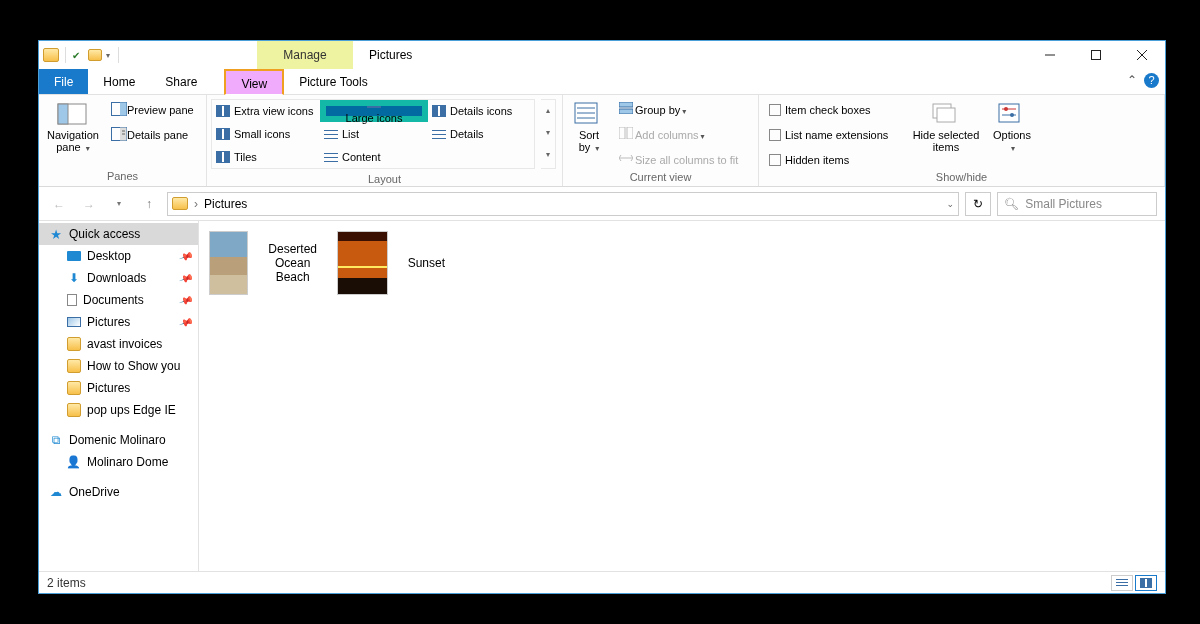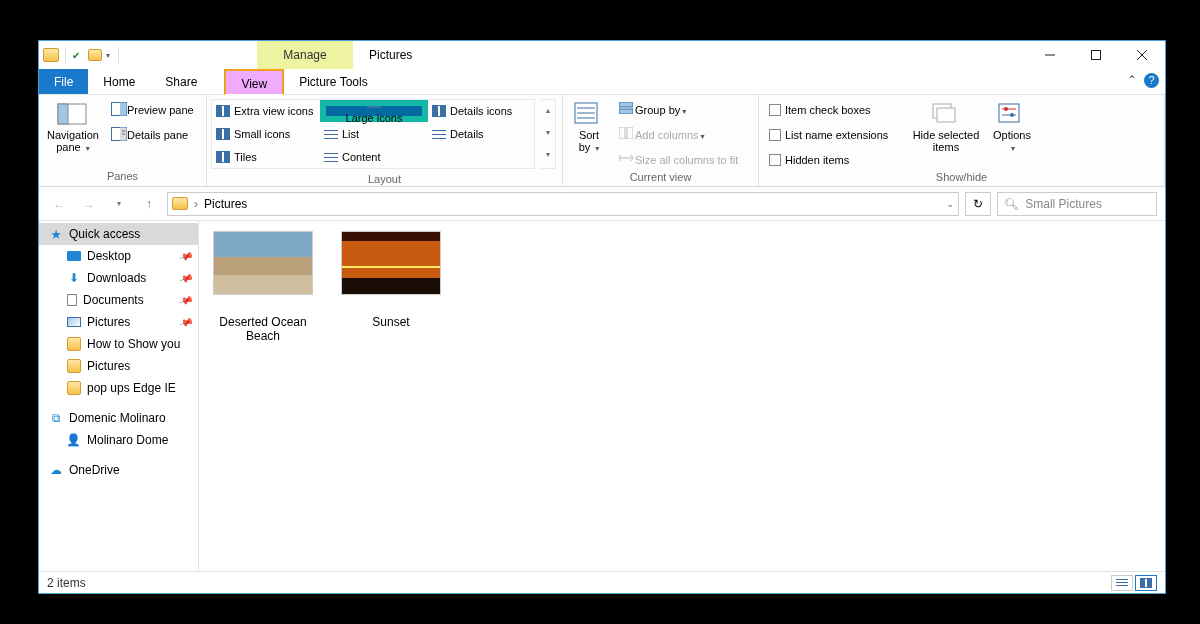--- a/index.html
+++ b/index.html
@@ -87,21 +87,21 @@
   
   .body { flex: 1; display: flex; overflow: hidden; }
   .sidebar { width: 160px; border-right: 1px solid #e2e2e2; overflow-y: auto; background: #fff; font-size: 12px; }
   .sidebar-inner { padding: 2px 0; }
   .tree-item { display: flex; align-items: center; height: 22px; padding-left: 10px; gap: 6px; cursor: pointer; white-space: nowrap; overflow: hidden; }
   .tree-item.selected { background: #d9d9d9; }
   .tree-item.sub { padding-left: 28px; }
   .pin { color: #888; margin-left: auto; margin-right: 6px; font-size: 10px; transform: rotate(25deg); }
   .tree-ic { width: 14px; height: 14px; display: inline-flex; align-items: center; justify-content: center; }
   .content { flex: 1; position: relative; padding: 10px; display: flex; gap: 20px; align-items: flex-start; }
-  .thumb { width: 108px; display: flex; flex-direction: column; align-items: center; gap: 20px; }
+  .thumb { width: 108px; display: flex; flex-direction: row; align-items: center; gap: 20px; }
   .thumb .img { width: 100px; height: 64px; border: 1px solid #ccc; }
   .thumb .cap { text-align: center; font-size: 12px; line-height: 14px; }
 
   
   .statusbar { height: 22px; border-top: 1px solid #e2e2e2; display: flex; align-items: center; padding: 0 8px; font-size: 12px; color: #333; }
   .status-r { margin-left: auto; display: flex; gap: 2px; }
   .viewmode { width: 22px; height: 16px; border: 1px solid #ccc; display: flex; align-items: center; justify-content: center; cursor: pointer; }
   .viewmode.active { border-color: #1979ca; }
 
   
@@ -369,20 +369,24 @@
             <span>Documents</span>
             <span class="pin">📌</span>
           </div>
         <div class="tree-item sub">
             <span class="tree-ic" style="border:1px solid #3a6ea5;width:14px;height:10px;background:linear-gradient(135deg,#9ec7e8,#fff)"></span>
             <span>Pictures</span>
             <span class="pin">📌</span>
           </div>
         <div class="tree-item sub">
             <span class="folder-icon tree-ic"></span>
+            <span>avast invoices</span>
+          </div>
+        <div class="tree-item sub">
+            <span class="folder-icon tree-ic"></span>
             <span>How to Show you</span>
           </div>
         <div class="tree-item sub">
             <span class="folder-icon tree-ic"></span>
             <span>Pictures</span>
           </div>
         <div class="tree-item sub">
             <span class="folder-icon tree-ic"></span>
             <span>pop ups Edge IE</span>
           </div>

